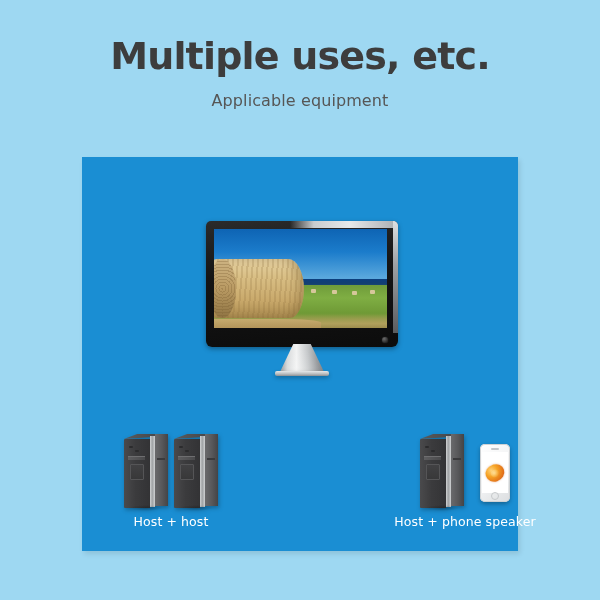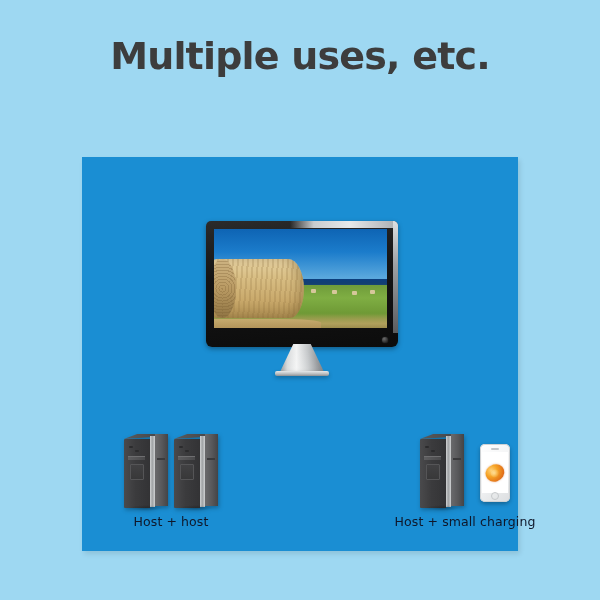--- a/index.html
+++ b/index.html
@@ -202,21 +202,21 @@
     position: relative;
     height: 86px;
     display: flex;
     align-items: flex-end;
     justify-content: center;
     gap: 6px;
   }
   .caption {
     margin-top: 6px;
     text-align: center;
-    color: #0f172a;
+    color: #ffffff;
     font-family: "DejaVu Sans", sans-serif;
     font-size: 12.5px;
     letter-spacing: 0.1px;
     white-space: nowrap;
   }
   #group-host-host   { left: 12px;  width: 154px; }
   #group-host-spk    { left: 150px; width: 166px; }
   #group-host-phone  { left: 290px; width: 186px; }
 
   
@@ -379,20 +379,21 @@
     background: radial-gradient(ellipse at 50% 50%, rgba(0,0,0,0.22), rgba(0,0,0,0) 70%);
   }
 </style>
 </head>
 <body>
 
 <div id="poster">
 
   <div id="header">
     <h1 id="title">Multiple uses, etc.</h1>
+    <p id="subtitle">Applicable equipment</p>
   </div>
 
   <div id="panel">
 
     <div id="monitor">
       <div class="mon-bezel">
         <div class="mon-bezel-shine"></div>
         <div class="mon-bezel-shine-r"></div>
         <div class="mon-screen">
           <div class="ph-sky"></div>
@@ -463,17 +464,17 @@
         <div class="phone">
           <div class="phone-speaker"></div>
           <div class="phone-screen">
             <div class="phone-wall">
               <div class="phone-wall-swirl"></div>
             </div>
           </div>
           <div class="phone-home"></div>
         </div>
       </div>
-      <div class="caption">Host + small charging</div>
+      <div class="caption">Host + phone speaker</div>
     </div>
 
   </div>
 </div>
 
 </body></html>

